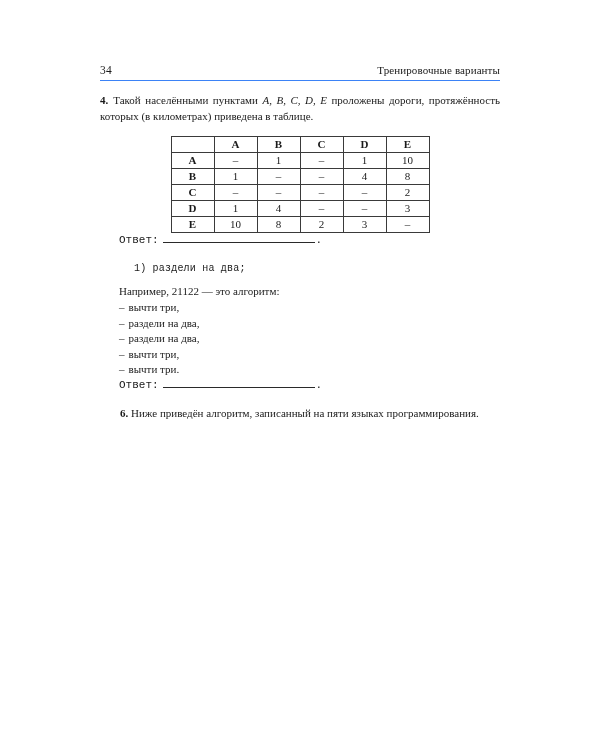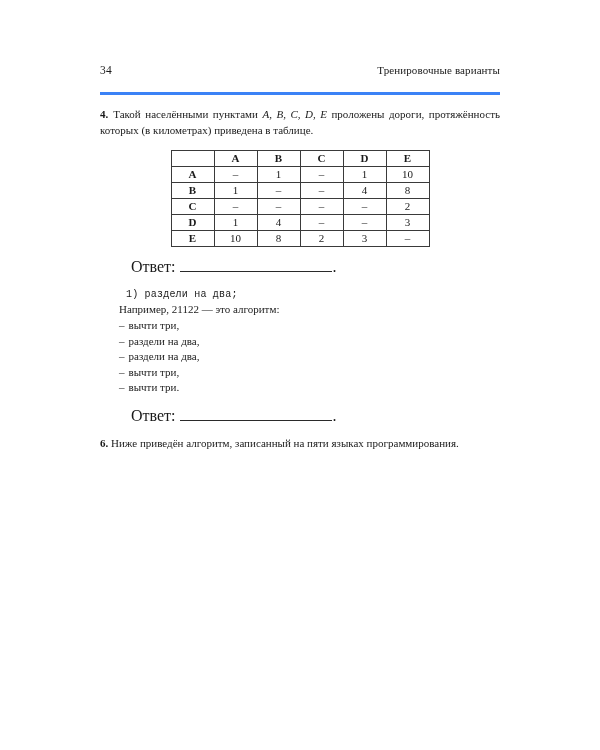--- a/index.html
+++ b/index.html
@@ -30,22 +30,22 @@
     top: 64px;
     width: 400px;
   }
 
   
   .runhead {
     display: flex;
     align-items: baseline;
     justify-content: space-between;
     font-size: 11.5px;
-    padding-bottom: 16px;
-    border-bottom: 3px solid #3b82f6;
+    padding-bottom: 4px;
+    border-bottom: 1px solid #3b82f6;
   }
   .runhead-page {
     font-size: 11.5px;
     letter-spacing: 0.2px;
   }
   .runhead-title {
     font-size: 11px;
     letter-spacing: 0.1px;
   }
 
@@ -92,40 +92,41 @@
     font-weight: normal;
     line-height: 15px;
   }
   table.roads th.corner { width: 42px; }
   table.roads th.colhdr, table.roads th.rowhdr {
     font-weight: bold;
   }
 
   
   .answer {
-    margin: 12px;
-    font-size: 16px;
+    margin: 0;
+    font-size: 11px;
     line-height: 15.6px;
     text-indent: 19px;
+    font-family: Liberation Mono, monospace;
   }
   .answer-rule {
     display: inline-block;
     width: 152px;
     border-bottom: 1px solid #2a2a2a;
     height: 9px;
     margin: 0 1px 0 4px;
     vertical-align: baseline;
   }
 
   .block-5 { margin-top: 12px; }
-  .block-6 { margin-top: 12px; }
+  .block-6 { margin-top: 12px; margin-left: 20px; }
 
   
   .cmd {
-    margin: 0;
+    margin: 8px;
     font-family: "Liberation Mono", "DejaVu Sans Mono", monospace;
     font-size: 10px;
     line-height: 15.6px;
     padding-left: 26px;
     letter-spacing: 0.2px;
   }
 
   
   .dash {
     margin: 0;

